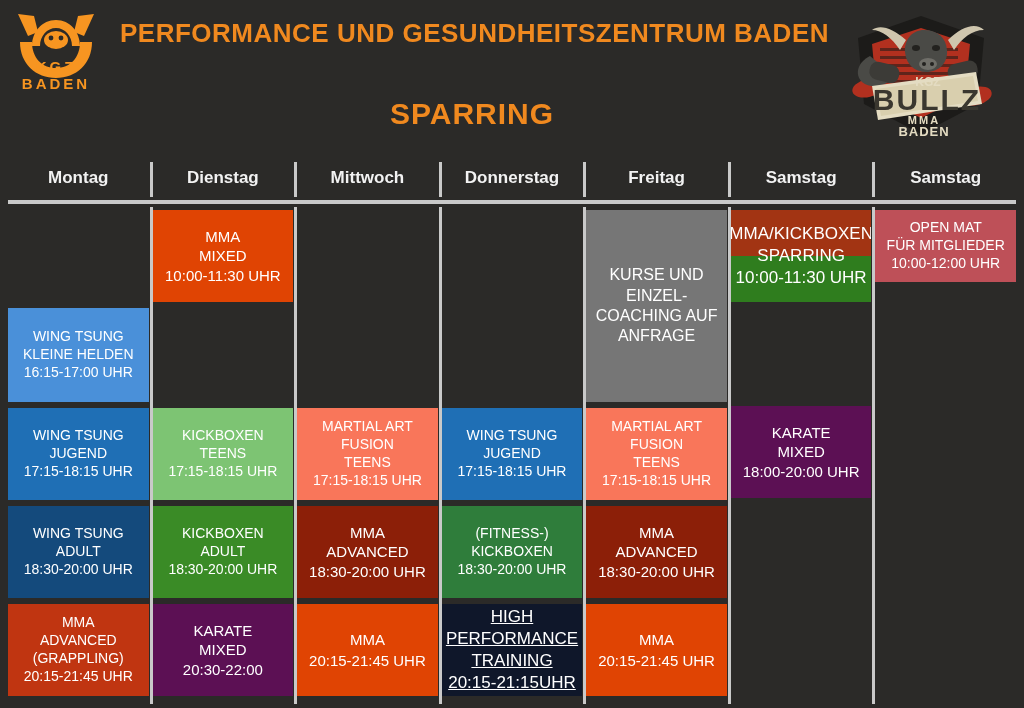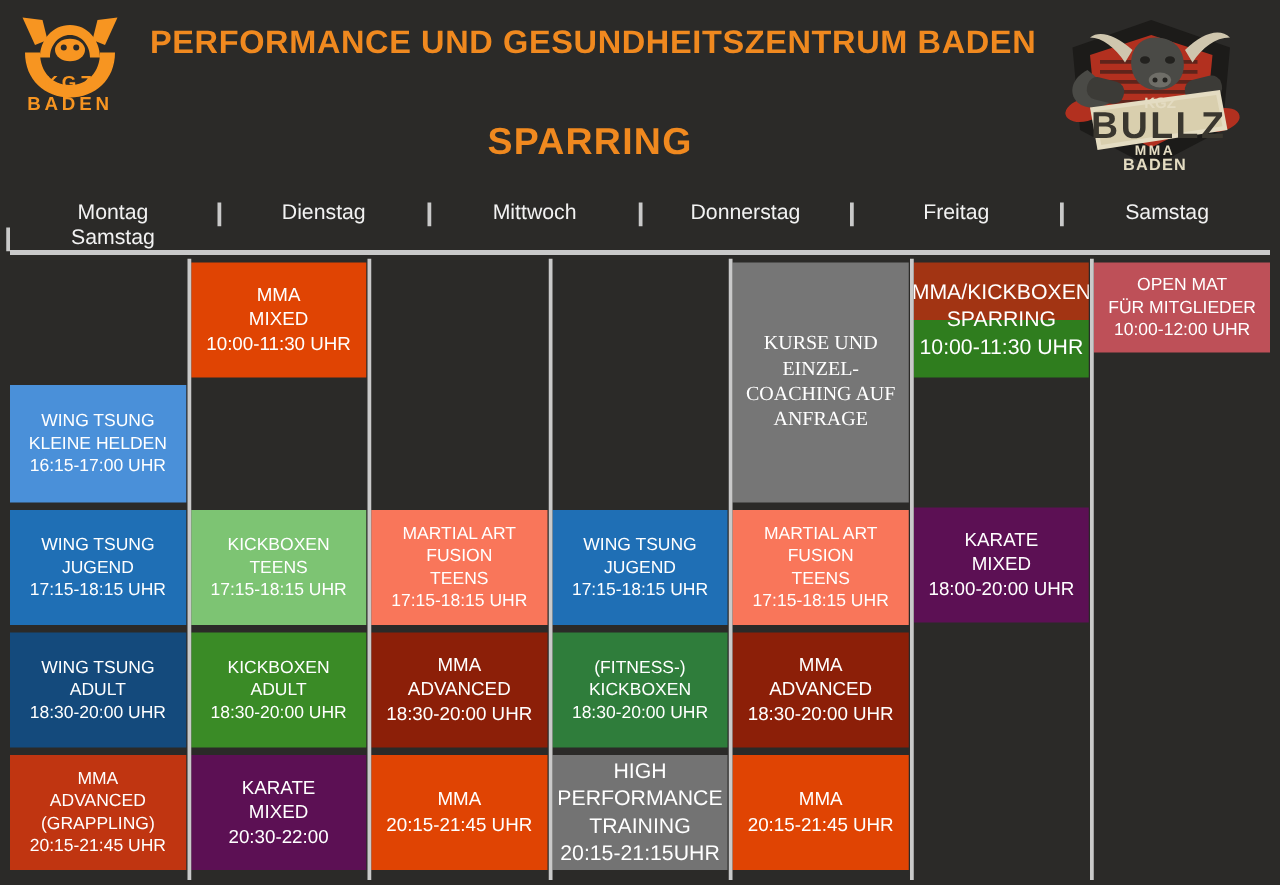--- a/index.html
+++ b/index.html
@@ -53,23 +53,24 @@
     font-weight: bold;
     letter-spacing: 1px;
     margin-top: 48px;
   }
 
   
   .grid-wrap { position: relative; padding: 0 8px; }
 
   .dayrow {
     display: grid;
-    grid-template-columns: repeat(6, 1fr);
+    grid-template-columns: repeat(7, 1fr);
     column-gap: 4px;
     height: 36px;
+    font-weight: bold;
   }
   .daycell {
     display: flex; align-items: center; justify-content: center;
     color: #f2f2f2; font-size: 17px; position: relative;
   }
   .daycell + .daycell::before {
     content: ""; position: absolute; left: -3px; top: 2px; bottom: -1px;
     width: 3px; background: #c9c9c9;
   }
   .rule {
@@ -312,30 +313,30 @@
             </div>
           </div>
           <div class="slot" style="height: 98px; flex: 0 0 98px;">
             <div class="ev fs-14" style="background: rgb(47, 125, 59);">
               <div class="l">(FITNESS-)</div>
               <div class="l">KICKBOXEN</div>
               <div class="l time">18:30-20:00 UHR</div>
             </div>
           </div>
           <div class="slot" style="height: 98px; flex: 0 0 98px;">
-            <div class="ev fs-13" style="background: #737373;">
+            <div class="ev fs-13" style="background: #0f172a; text-decoration: underline;">
               <div class="l">HIGH</div>
               <div class="l">PERFORMANCE</div>
               <div class="l">TRAINING</div>
               <div class="l time">20:15-21:15UHR</div>
             </div>
           </div>
         </div>
         <div class="col">
-          <div class="slot" style="height: 198px; flex: 0 0 198px; font-family: Liberation Serif, serif;">
+          <div class="slot" style="height: 198px; flex: 0 0 198px;">
             <div class="ev fs-16" style="background: rgb(118, 118, 118);">
               <div class="l">KURSE UND</div>
               <div class="l">EINZEL-</div>
               <div class="l">COACHING AUF</div>
               <div class="l">ANFRAGE</div>
             </div>
           </div>
           <div class="slot" style="height: 98px; flex: 0 0 98px;">
             <div class="ev fs-14" style="background: rgb(249, 118, 90);">
               <div class="l">MARTIAL ART</div>

